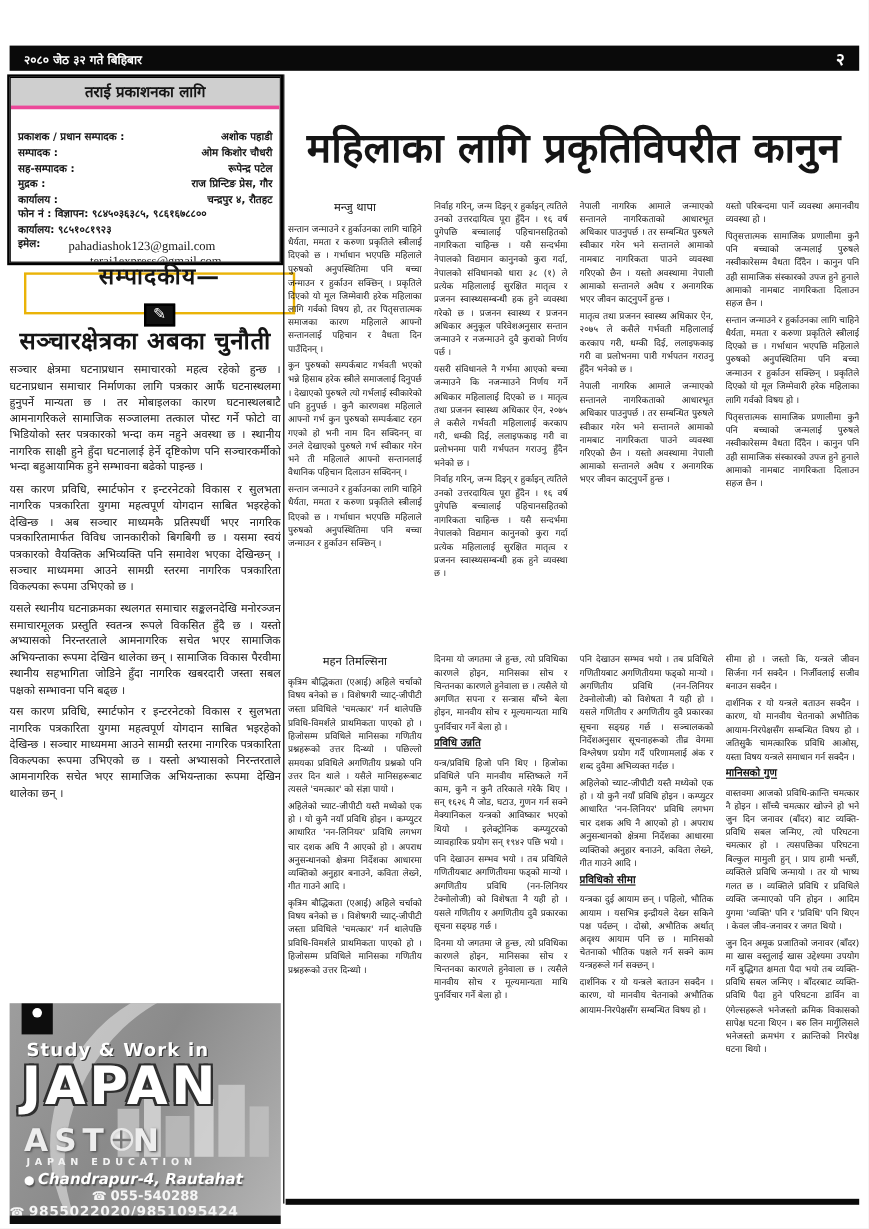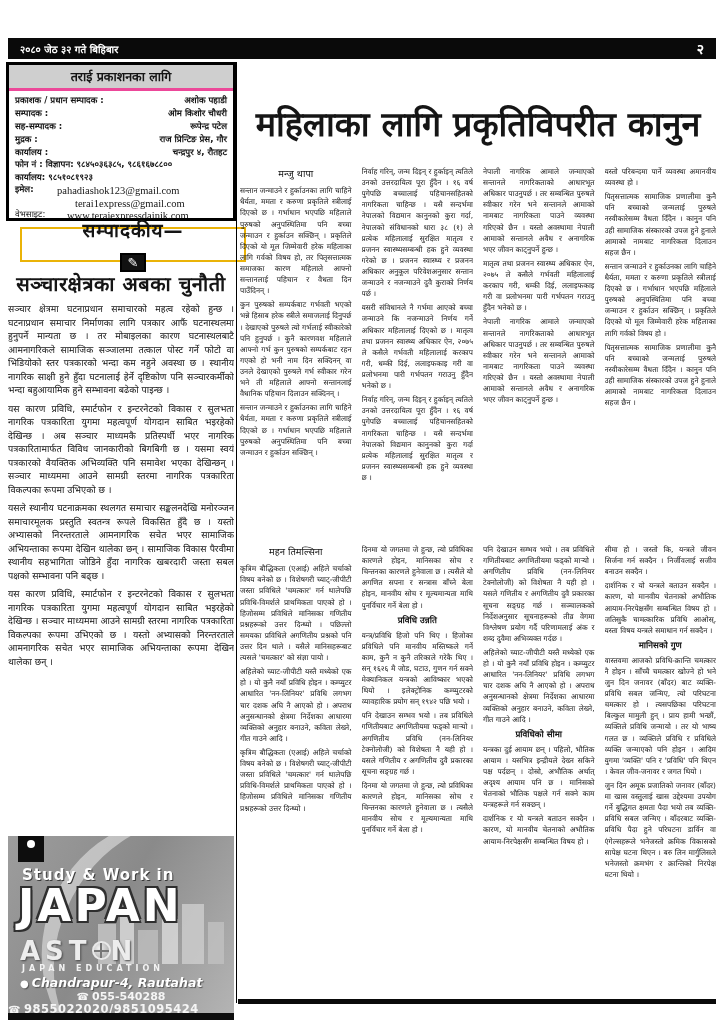--- a/index.html
+++ b/index.html
@@ -24,21 +24,21 @@
   
   .pubbox {
     position:absolute; left:8px; top:64px; width:226px; height:155px;
     border:1px solid #000; box-shadow:0 0 0 1px #fff inset, 0 0 0 2px #000;
     background:#fff; font-size:8.6px; overflow:hidden;
   }
   .pubbox-title {
     background:#cfcfcf; border-bottom:3px solid #ec4899; text-align:center;
     font-size:12.5px; font-weight:bold; padding:3px 0;
   }
-  .pubrows { padding:3px 6px 0; }
+  .pubrows { padding:18px 6px 0; }
   .pubrow { display:flex; justify-content:space-between; font-weight:bold; line-height:1.5; }
   .pubrow .lbl { white-space:nowrap; }
   .pubrow .val { text-align:right; }
   .publine { font-weight:bold; line-height:1.5; }
   .pub-latin { font-family:"Liberation Serif", serif; font-size:10.5px; font-weight:normal; }
   .pub-email-row { display:flex; line-height:1.3; }
   .pub-email-row .lbl { font-weight:bold; width:42px; }
   .pub-email2 { padding-left:60px; }
   .pub-web-row { display:flex; line-height:1.35; }
   .pub-web-row .lbl { font-weight:normal; width:52px; }
@@ -115,21 +115,21 @@
   .cols { position:absolute; display:flex; gap:10px; }
   .cols .col { flex:1 1 0; overflow:hidden; font-size:7.4px; line-height:1.5; text-align:justify; }
   .cols1 { left:240px; top:166px; width:476px; height:314px; }
   .headline2 {
     position:absolute; left:240px; top:488px; width:476px; text-align:center;
     font-size:31px; font-weight:bold; line-height:1.1;
   }
   .cols2 { left:240px; top:544px; width:476px; height:450px; }
   .col p.para { margin-bottom:3px; }
   .col .byline { text-align:center; font-weight:normal; font-size:9.5px; margin:1px 0 4px; }
-  .col .subhead { text-align:center; font-weight:bold; font-size:8.6px; margin:3px 0; }
+  .col .subhead { font-weight:bold; font-size:8.6px; margin:3px 0;text-decoration:underline; }
   .bottomrule { position:absolute; left:238px; top:999px; width:478px; height:5px; background:#0a0a0a; }
 </style>
 </head>
 <body>
 
 <div class="page">
 
   <div class="topbar">
     <span>२०८० जेठ ३२ गते बिहिबार</span>
     <span class="pageno">२</span>

